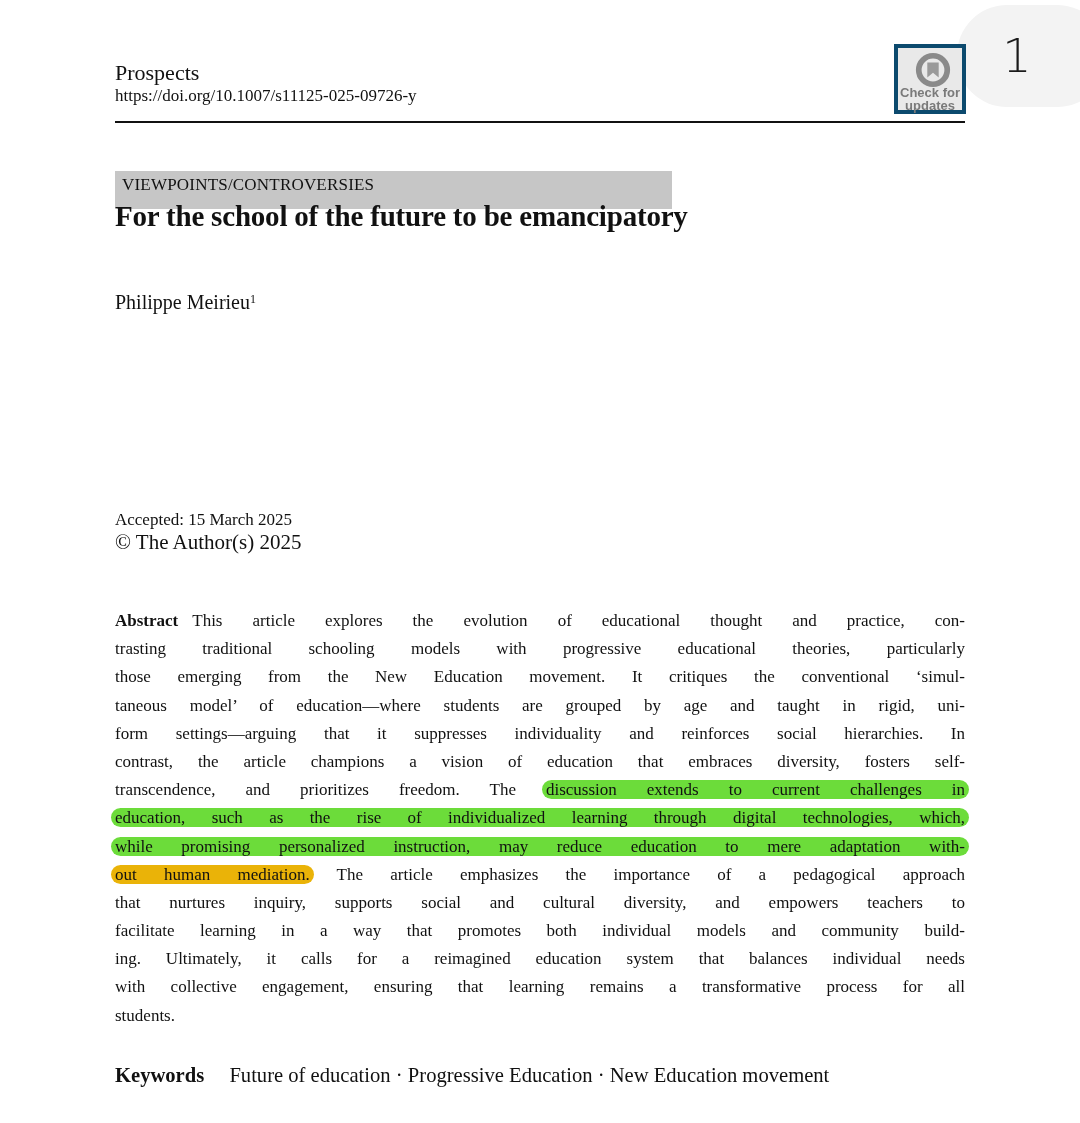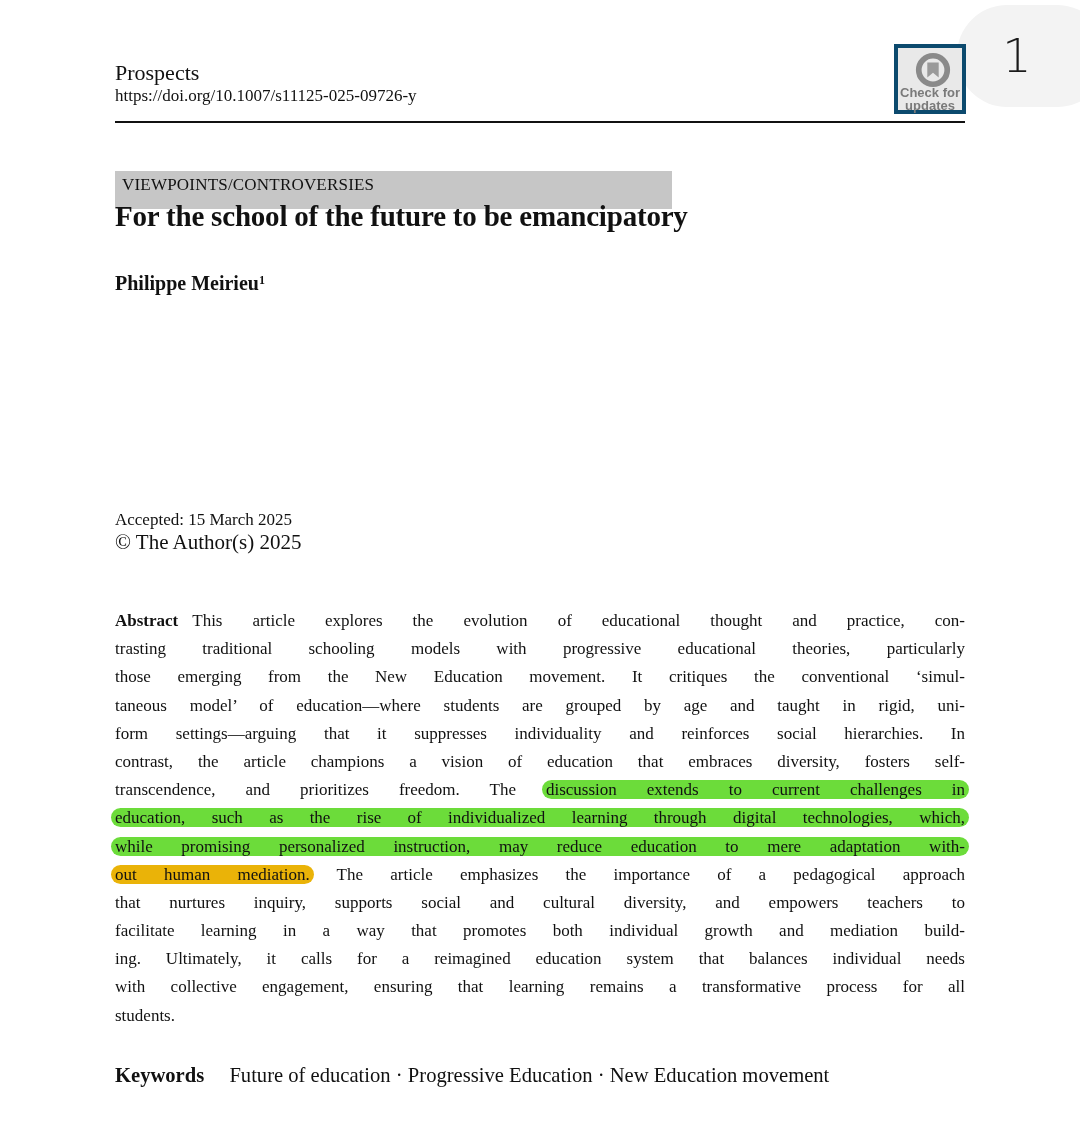--- a/index.html
+++ b/index.html
@@ -18,21 +18,21 @@
     .crossmark .ring { position: absolute; left: 16px; top: 3px; width: 38px; height: 38px; }
     .crossmark .cm-text { position: absolute; left: 0; right: 0; top: 38px;
                           font-size: 13px; line-height: 13px; font-weight: bold; color: #7a7a7a; }
     .page-badge { left: 957px; top: 5px; width: 150px; height: 102px; background: #f3f3f3;
                   border-radius: 50px; }
     .page-num { left: 1000px; top: 28px; width: 34px; text-align: center;
                 font-family: "DejaVu Sans", "Liberation Sans", sans-serif; font-size: 46px;
                 line-height: 56px; color: #1a1a1a; font-weight: 300; }
     .title { left: 115px; top: 198px; font-size: 29px; font-weight: bold; line-height: 36px;
              letter-spacing: -0.2px; }
-    .author { left: 115px; top: 270px; font-size: 20px; font-weight: bold; line-height: 26px; }
+    .author { left: 115px; top: 289px; font-size: 20px; font-weight: normal; line-height: 26px; }
     .author sup { font-size: 12px; vertical-align: top; position: relative; top: -3px; }
     .accepted { left: 115px; top: 508px; font-size: 17px; line-height: 23px; }
     .copyright { left: 115px; top: 531px; font-size: 21px; line-height: 23px; }
     .abstract { left: 115px; top: 607px; width: 850px; font-size: 17px; line-height: 28.2px;
                 text-align: justify; }
     .abstract .line { display: block; height: 28.2px; text-align: justify; text-align-last: justify;
                       white-space: nowrap; }
     .abstract .line.last { text-align-last: left; }
     .abstract .lbl { font-weight: bold; margin-right: 14px; }
     .hl { background: #6cdc3a; border-radius: 12px; padding: 0 4px; margin: 0 -4px;
@@ -74,21 +74,21 @@
     <span class="line">trasting traditional schooling models with progressive educational theories, particularly</span>
     <span class="line">those emerging from the New Education movement. It critiques the conventional ‘simul-</span>
     <span class="line">taneous model’ of education—where students are grouped by age and taught in rigid, uni-</span>
     <span class="line">form settings—arguing that it suppresses individuality and reinforces social hierarchies. In</span>
     <span class="line">contrast, the article champions a vision of education that embraces diversity, fosters self-</span>
     <span class="line">transcendence, and prioritizes freedom. The <span class="hl" style="background: rgb(108, 220, 58);">discussion extends to current challenges in</span></span>
     <span class="line"><span class="hl" style="background: rgb(108, 220, 58);">education, such as the rise of individualized learning through digital technologies, which,</span></span>
     <span class="line"><span class="hl" style="background: rgb(108, 220, 58);">while promising personalized instruction, may reduce education to mere adaptation with-</span></span>
     <span class="line"><span class="hl" style="background: #eab308;">out human mediation.</span> The article emphasizes the importance of a pedagogical approach</span>
     <span class="line">that nurtures inquiry, supports social and cultural diversity, and empowers teachers to</span>
-    <span class="line">facilitate learning in a way that promotes both individual growth and mediation build-</span>
+    <span class="line">facilitate learning in a way that promotes both individual models and community build-</span>
     <span class="line">ing. Ultimately, it calls for a reimagined education system that balances individual needs</span>
     <span class="line">with collective engagement, ensuring that learning remains a transformative process for all</span>
     <span class="line last">students.</span>
   </div>
 
 <div class="abs keywords">
   <span class="kw-label">Keywords</span>
   <span id="kw-list">Future of education · Progressive Education · New Education movement</span>
 </div>
 

